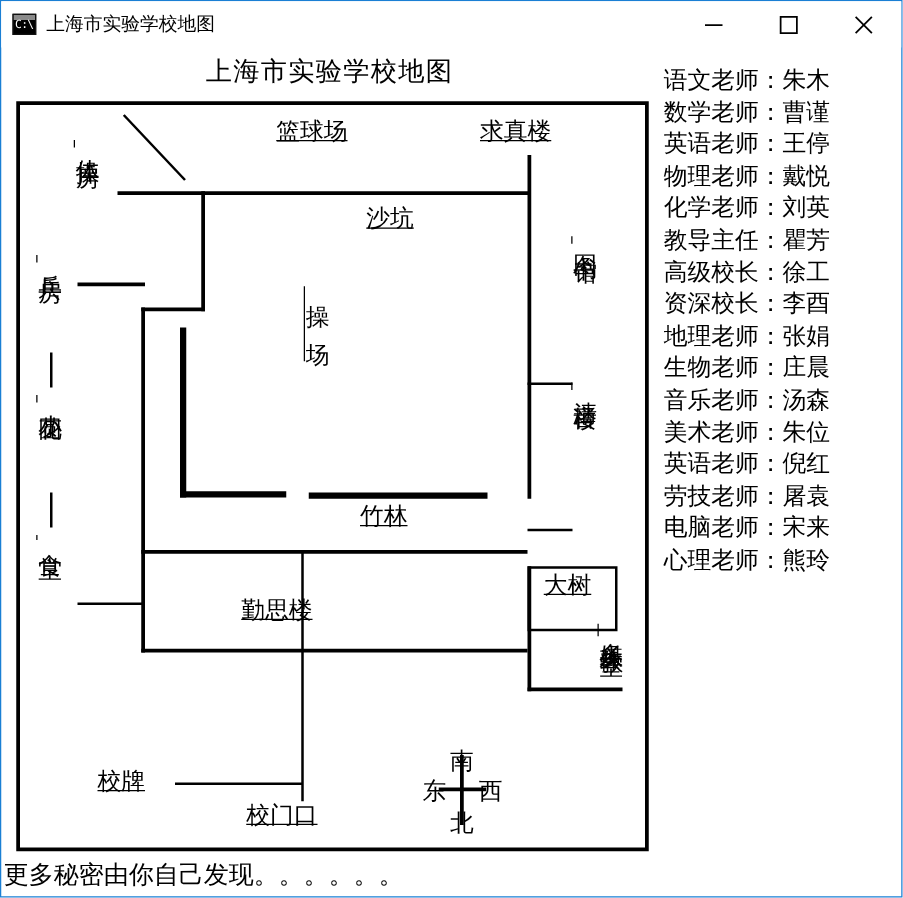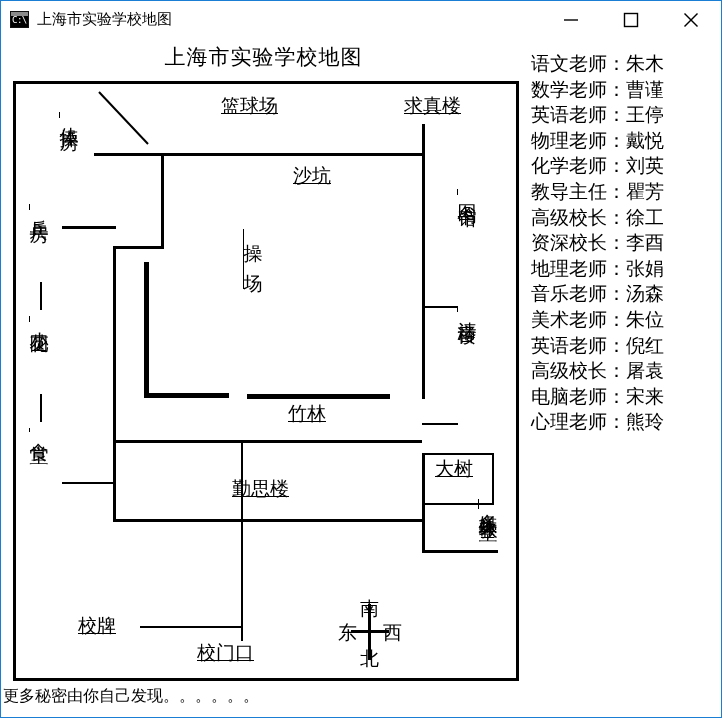--- a/index.html
+++ b/index.html
@@ -199,21 +199,21 @@
     white-space: nowrap;
     display: block;
     font-family: Liberation Mono, monospace;
   }
 
   
   #footer {
     position: absolute;
     left: 2px;
     top: 685px;
-    font-size: 16px;
+    font-size: 20px;
     color: #000000;
     white-space: nowrap;
     font-family: "DejaVu Serif", "Liberation Serif", serif;
   }
 </style>
 </head>
 <body>
 
 <div id="window">
 
@@ -285,27 +285,27 @@
     <div class="mline-h" style="left:406px; top:466px; width:76px;"></div>
 
     <div class="mlabel vert" style="left:44px; top:28px; height:94px;">体操房</div>
     <div class="mlabel vert" style="left:14px; top:120px; height:72px;">乒乓房</div>
     <div class="mline-thin-v" style="left:24px; top:198px; height:28px;"></div>
     <div class="mlabel vert" style="left:14px; top:232px; height:72px;">小花圆</div>
     <div class="mline-thin-v" style="left:24px; top:310px; height:28px;"></div>
     <div class="mlabel vert" style="left:14px; top:344px; height:50px;">食堂</div>
 
     <div class="mlabel" style="left:205px; top:12px;">篮球场</div>
-    <div class="mlabel" style="left:388px; top:12px;">求真楼</div>
+    <div class="mlabel" style="left:368px; top:12px;">求真楼</div>
     <div class="mlabel" style="left:277px; top:82px;">沙坑</div>
     <div class="mlabel vert" style="left:228px; top:145px; height:92px; letter-spacing:30px;">操场</div>
     <div class="mlabel vert" style="left:442px; top:105px; height:74px;">图书馆</div>
     <div class="mlabel vert" style="left:442px; top:222px; height:74px;">清音楼</div>
     <div class="mlabel" style="left:272px; top:320px;">竹林</div>
-    <div class="mlabel" style="left:177px; top:395px;margin-left:39px;">勤思楼</div>
+    <div class="mlabel" style="left:177px; top:395px;">勤思楼</div>
     <div class="mlabel" style="left:419px; top:375px;">大树</div>
     <div class="mlabel vert" style="left:463px; top:415px; height:120px;">多媒体教室</div>
     <div class="mlabel" style="left:62px; top:532px;">校牌</div>
     <div class="mlabel" style="left:181px; top:559px;">校门口</div>
 
     <div id="compass" style="left:325px; top:518px; width:110px; height:72px;">
       <div class="c-v"></div>
       <div class="c-h"></div>
       <div class="c-lbl" style="left:19px; top:-6px;">南</div>
       <div class="c-lbl" style="left:-3px; top:18px;">东</div>
@@ -318,23 +318,24 @@
   <div id="roster">
     <span class="roster-row">语文老师：朱木</span>
     <span class="roster-row">数学老师：曹谨</span>
     <span class="roster-row">英语老师：王停</span>
     <span class="roster-row">物理老师：戴悦</span>
     <span class="roster-row">化学老师：刘英</span>
     <span class="roster-row">教导主任：瞿芳</span>
     <span class="roster-row">高级校长：徐工</span>
     <span class="roster-row">资深校长：李酉</span>
     <span class="roster-row">地理老师：张娟</span>
+    <span class="roster-row">生物老师：庄晨</span>
     <span class="roster-row">音乐老师：汤森</span>
     <span class="roster-row">美术老师：朱位</span>
     <span class="roster-row">英语老师：倪红</span>
-    <span class="roster-row">高级校长：屠袁</span>
+    <span class="roster-row">劳技老师：屠袁</span>
     <span class="roster-row">电脑老师：宋来</span>
     <span class="roster-row">心理老师：熊玲</span>
   </div>
 
   <div id="footer">更多秘密由你自己发现。。。。。。</div>
 
 </div>
 
 </body></html>

